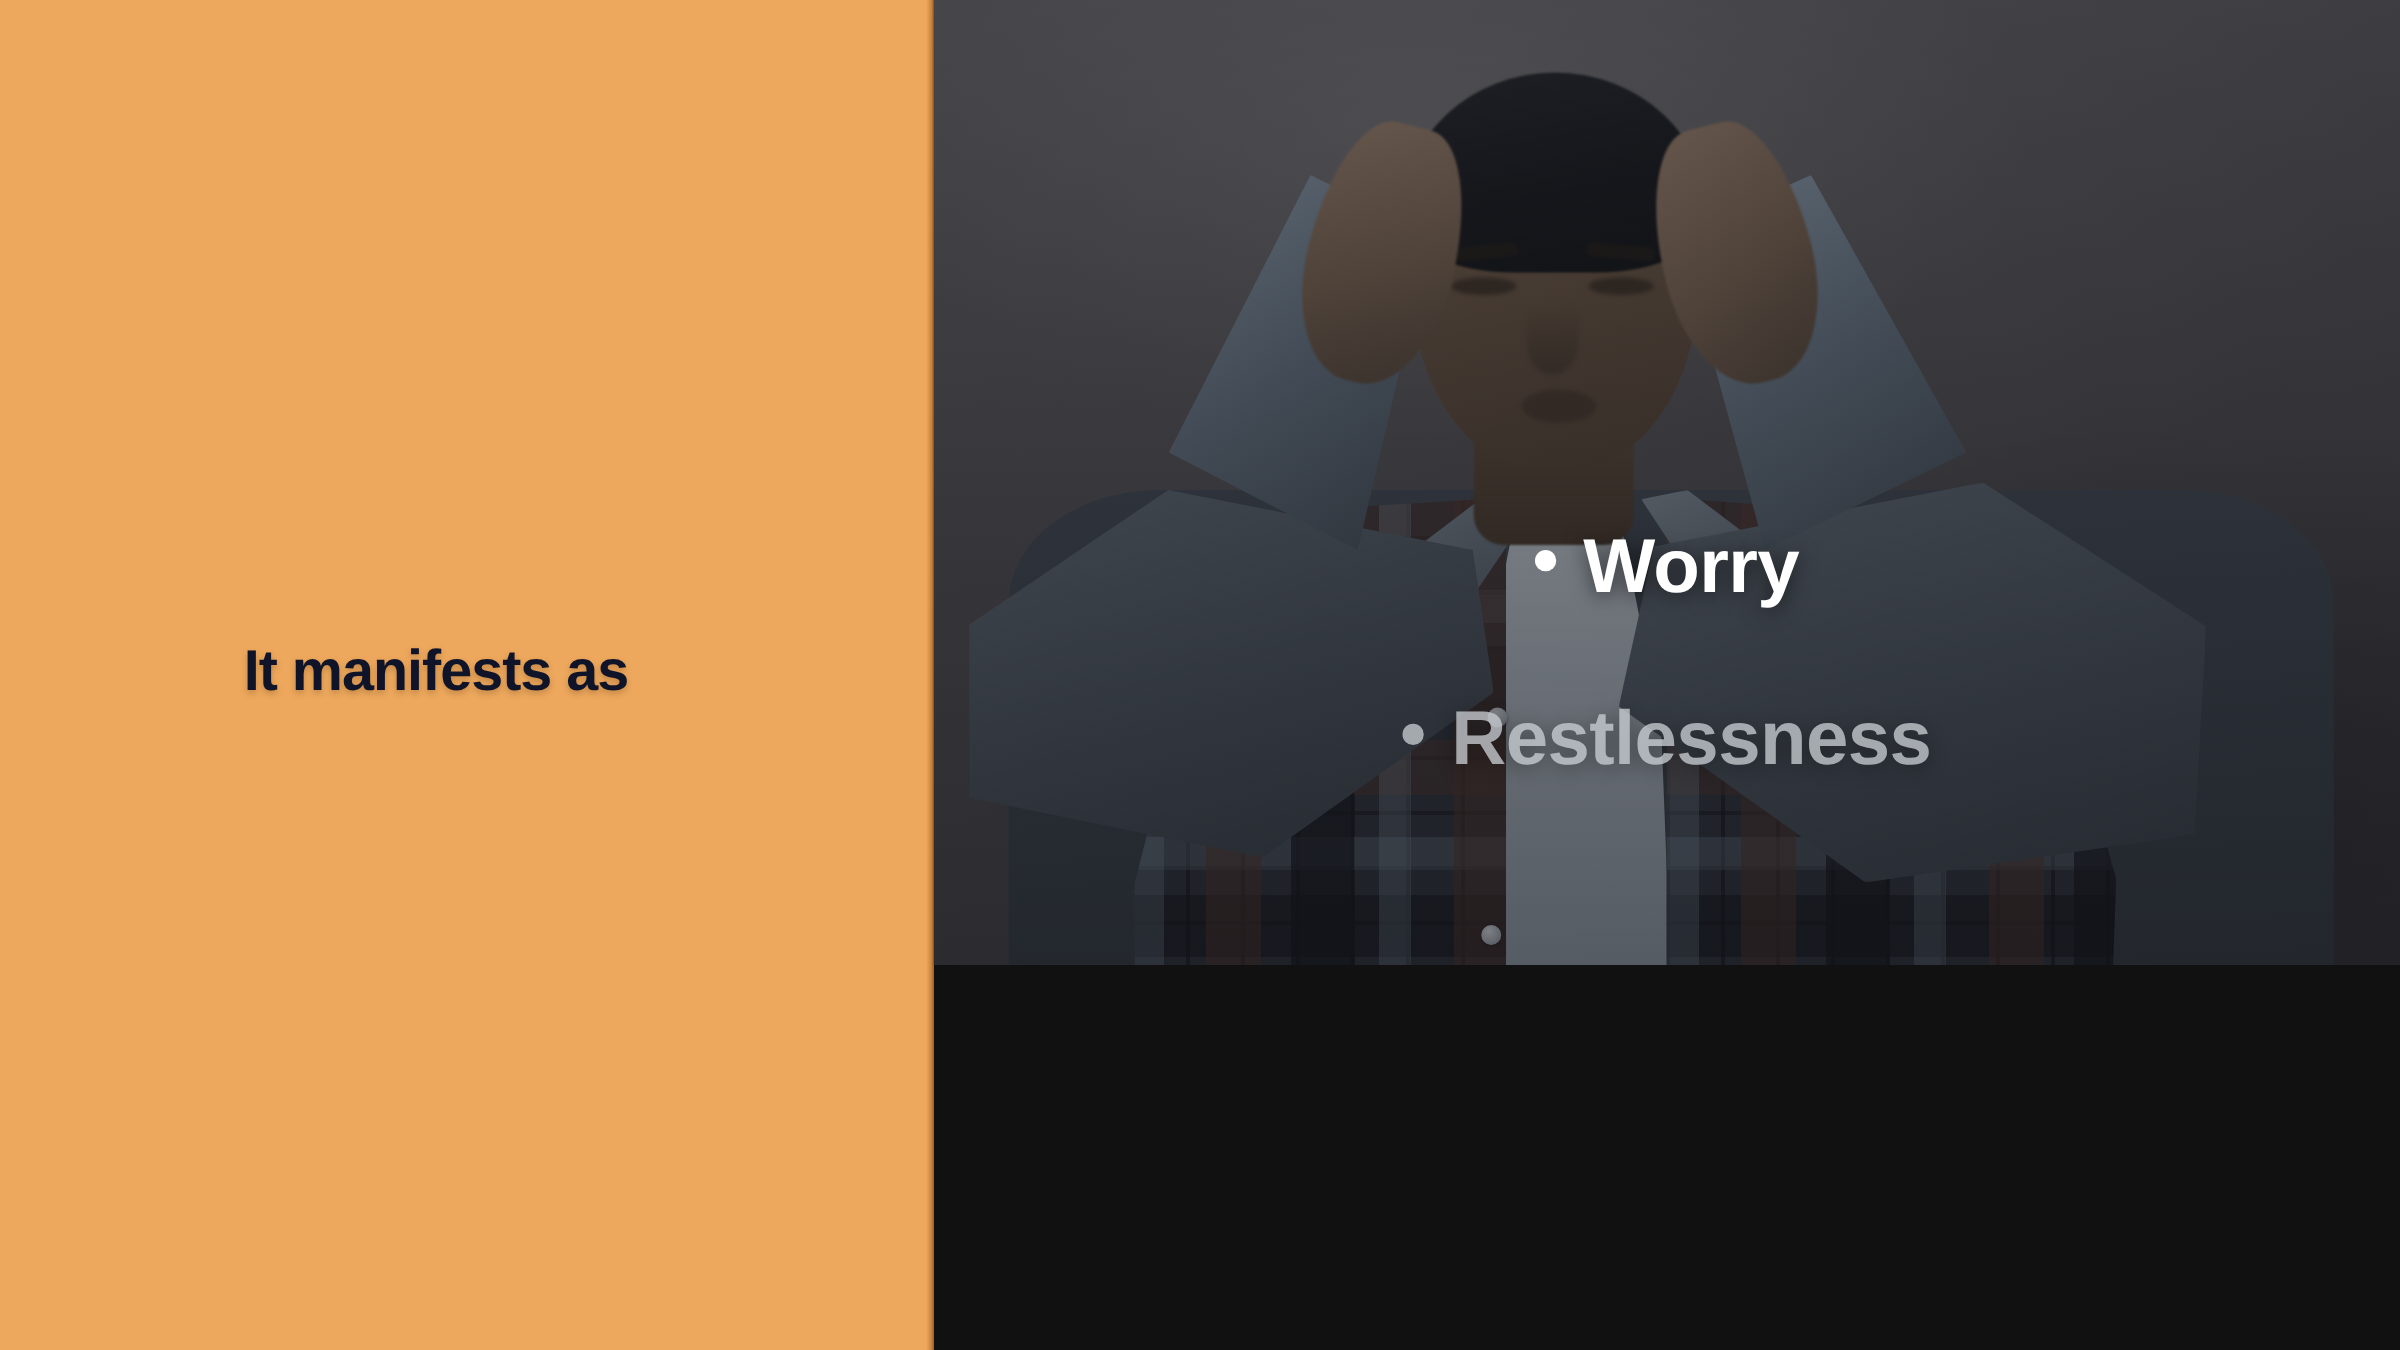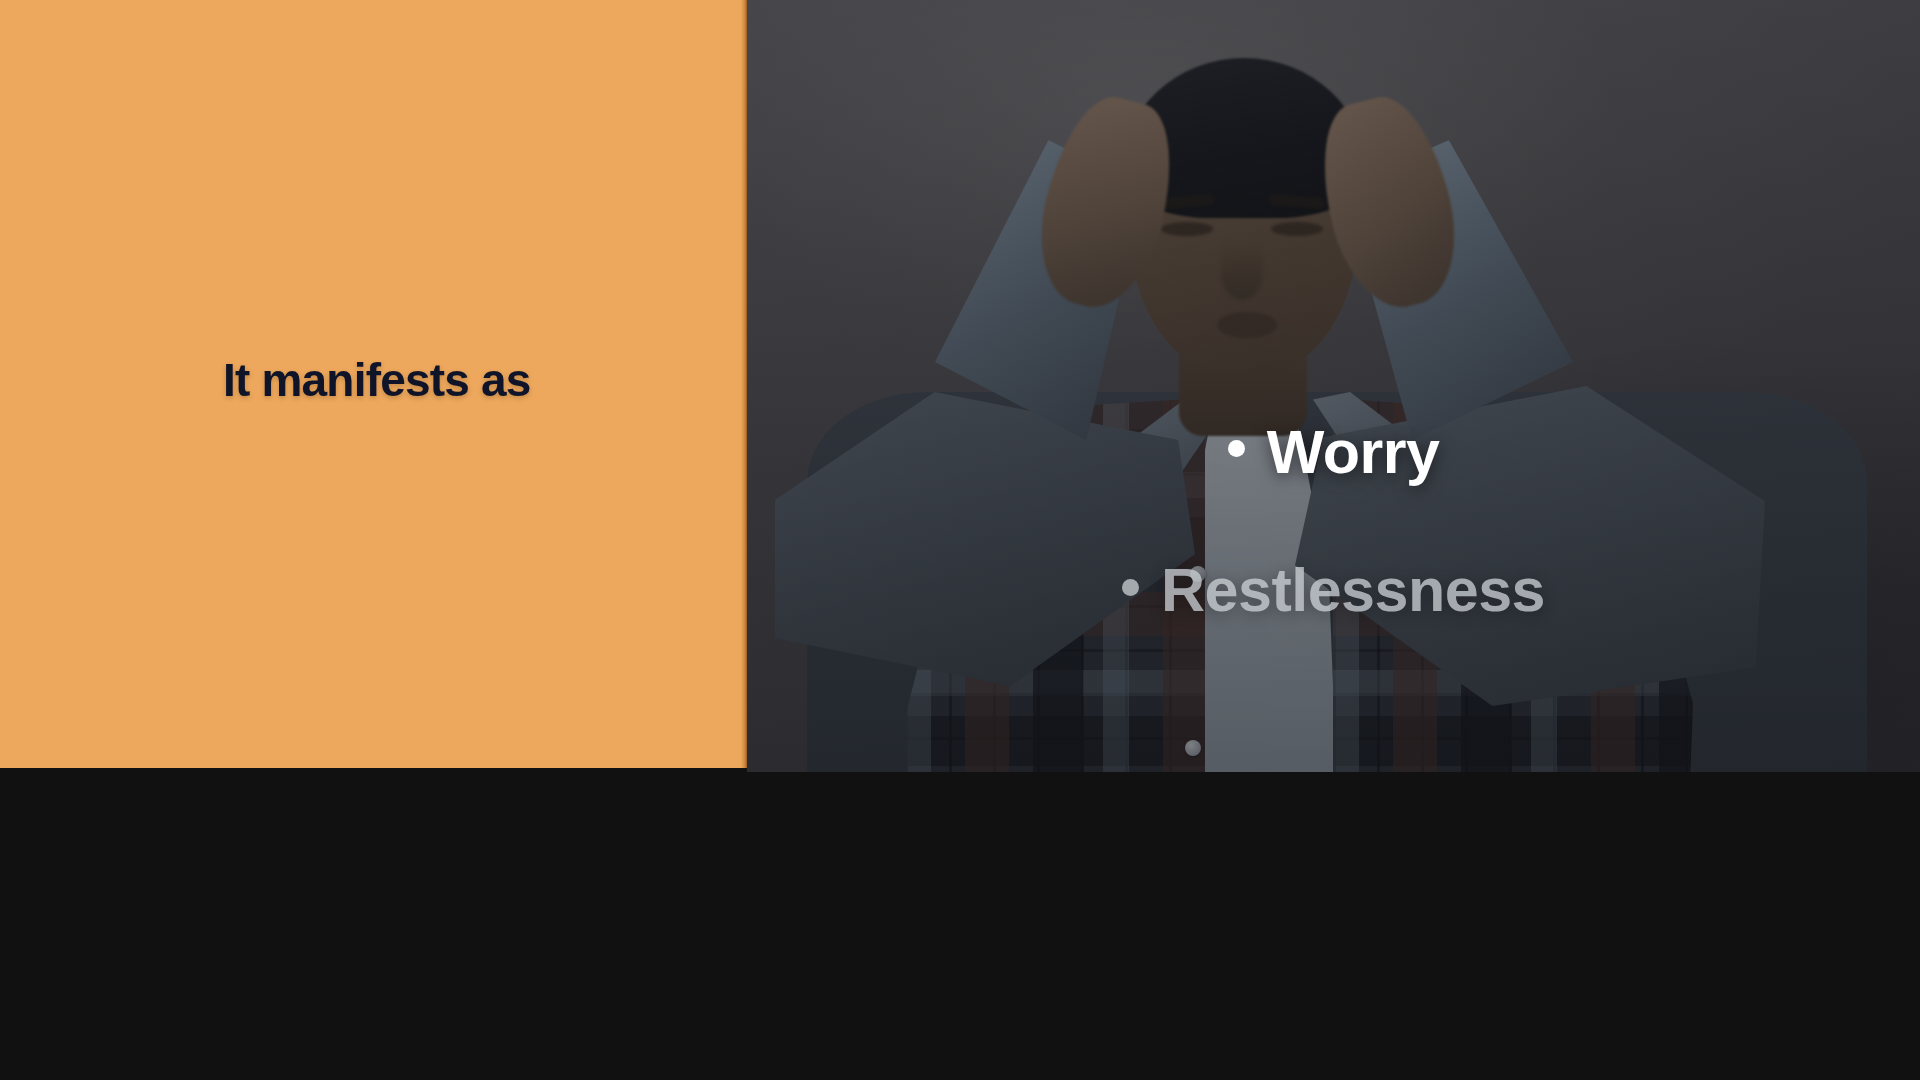--- a/index.html
+++ b/index.html
@@ -15,27 +15,26 @@
     position:relative;
     width:1920px; height:1080px;
     display:flex;
     overflow:hidden;
   }
 
   
   .left-panel {
     position:relative;
     width:747px;
-    height:768px;
+    height:1080px;
     background:#eda85d;
     flex:0 0 747px;
     display:flex;
     align-items:center;
     overflow:hidden;
-    padding-left:28px;
   }
   .left-panel::after{
     
     content:"";
     position:absolute;
     top:0; right:0; bottom:0;
     width:6px;
     background:linear-gradient(to right, rgba(180,110,40,0) 0%, rgba(170,98,30,0.55) 70%, rgba(120,66,18,0.75) 100%);
     pointer-events:none;
   }

